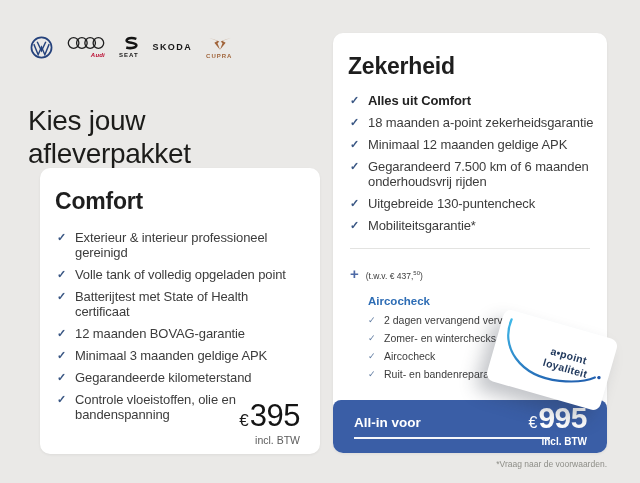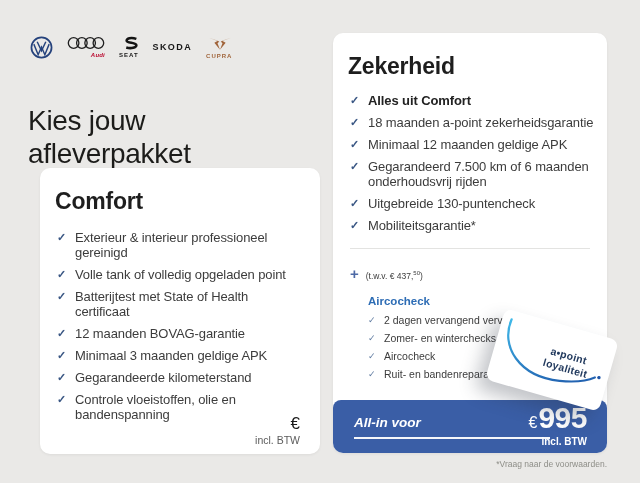--- a/index.html
+++ b/index.html
@@ -99,21 +99,21 @@
     position: absolute; left: 34px; top: 22px; right: 4px;
     text-align: center; font-size: 10.5px; line-height: 13px;
     font-weight: 700; color: #223a5e; letter-spacing: .3px;
   }
 
   
   .allin {
     position: absolute; left: 0; right: 0; bottom: 0; height: 53px;
     background: #3a5ea6; border-radius: 8px 8px 10px 10px; z-index: 2;
   }
-  .allin-label { position: absolute; left: 21px; top: 15px; color: #fff; font-size: 13.5px; font-weight: 600; font-style: italic; }
+  .allin-label { position: absolute; left: 21px; top: 15px; color: #fff; font-size: 13.5px; font-weight: 600; }
   .allin-line  { position: absolute; left: 21px; top: 37px; width: 196px; height: 2px; background: rgba(255,255,255,0.95); }
   .allin-price { position: absolute; right: 20px; top: 1px; display: flex; align-items: baseline; gap: 1px; color: #fff; }
   .allin-cur { font-size: 16px; font-weight: 500; }
   .allin-amount { font-size: 30px; font-weight: 600; letter-spacing: -0.5px; }
   .allin-note { position: absolute; right: 20px; top: 36px; color: #fff; font-size: 10px; font-weight: 600; }
 
   .footnote {
     position: absolute; right: 33px; top: 459px;
     font-size: 8.5px; color: #8e8e88;
   }
@@ -191,20 +191,21 @@
           <span class="feat-text">Gegarandeerde kilometerstand</span>
         </li>
       <li>
           <span class="check">✓</span>
           <span class="feat-text">Controle vloeistoffen, olie en bandenspanning</span>
         </li>
     </ul>
     <div class="price-block">
       <div class="price-row">
         <span class="price-cur">€</span>
+          <span class="price-amount">395</span>
       </div>
       <div class="price-note">incl. BTW</div>
     </div>
   </section>
 
   <section class="card card-zekerheid">
     <h2>Zekerheid</h2>
     <ul class="features">
       <li>
           <span class="check">✓</span>

